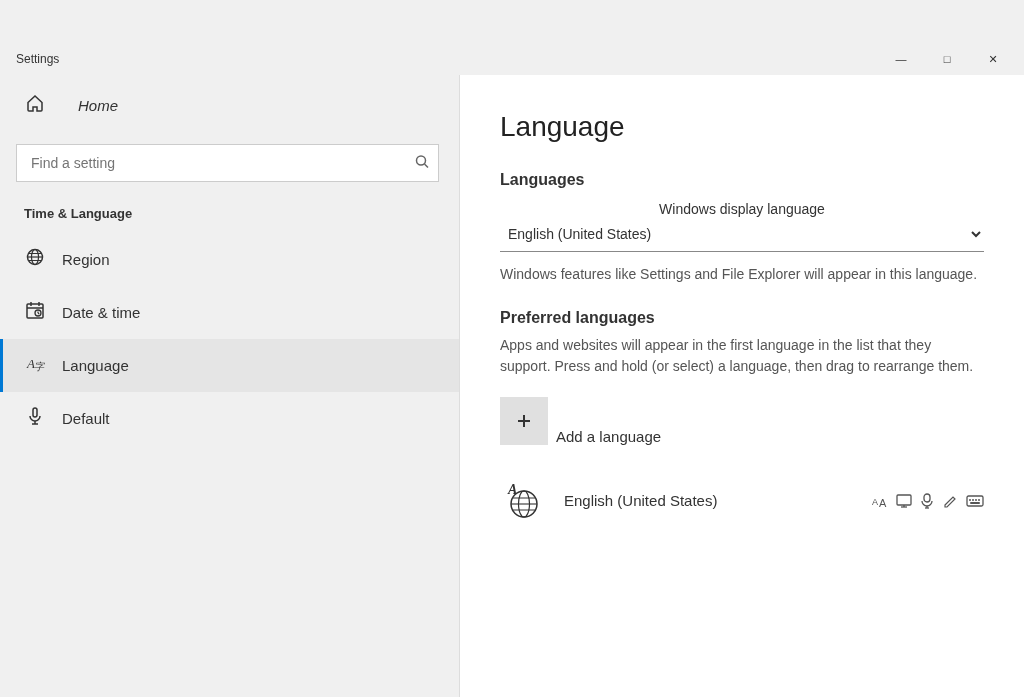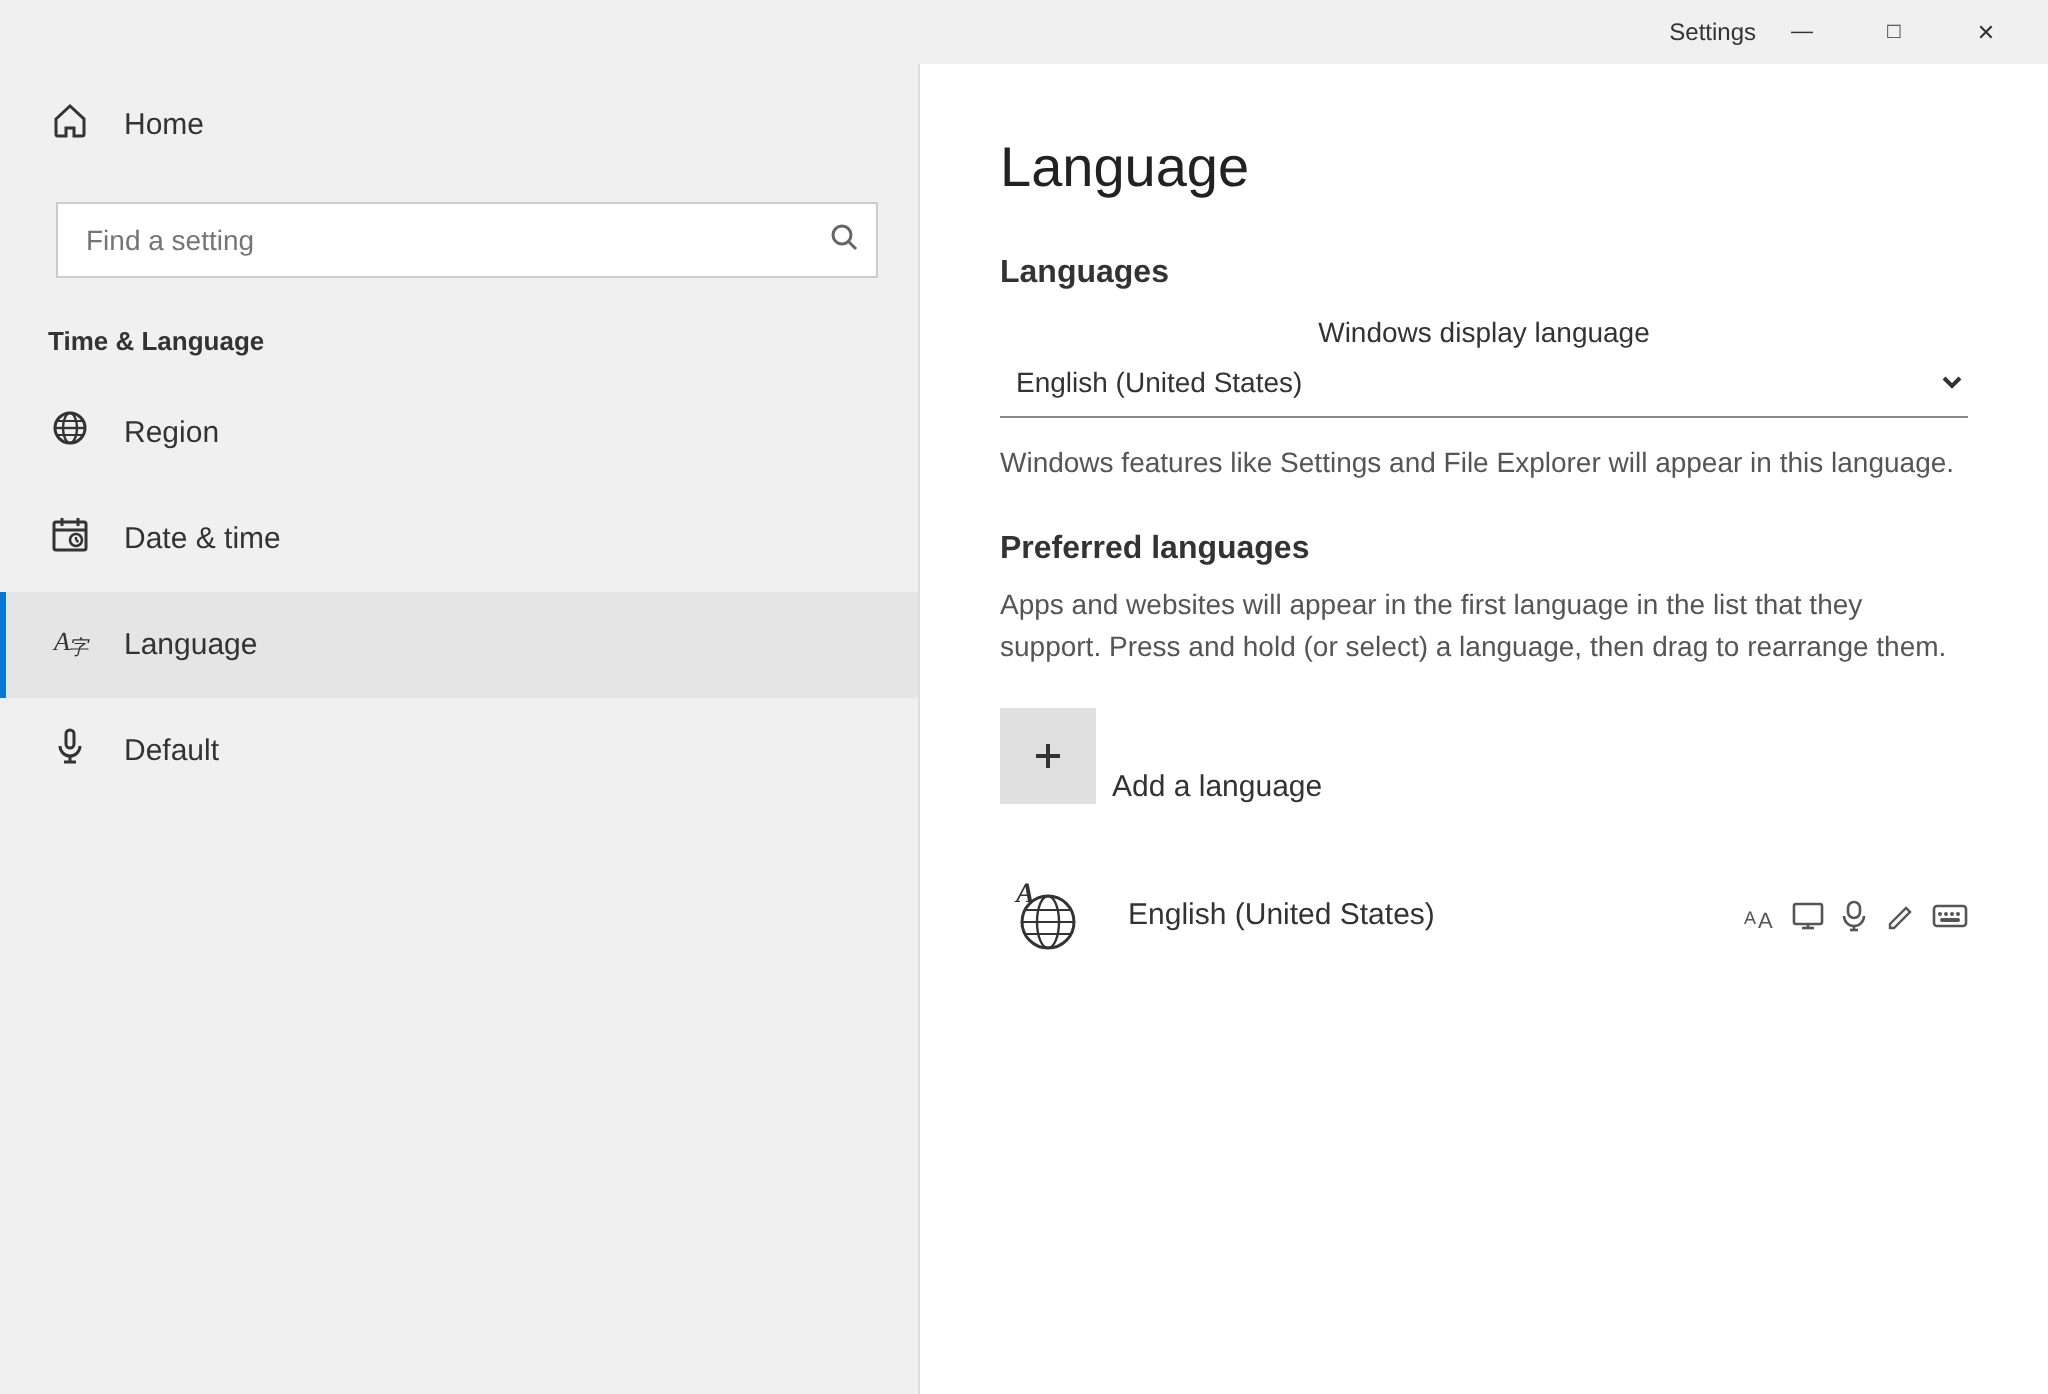--- a/index.html
+++ b/index.html
@@ -10,25 +10,26 @@
       height: 697px;
       overflow: hidden;
       display: flex;
       flex-direction: column;
     }
 
     
     .title-bar {
       display: flex;
       align-items: center;
-      justify-content: flex-end;
+      justify-content: space-between;
       padding: 4px 8px;
       height: 32px;
       background: #f0f0f0;
       flex-shrink: 0;
+      margin-top: 43px;
     }
     .title-bar-title {
       font-size: 12px;
       color: #333;
       padding-left: 8px;
     }
     .title-bar-controls {
       display: flex;
       gap: 0;
     }
@@ -58,31 +59,32 @@
       background: #f0f0f0;
       padding: 0;
       flex-shrink: 0;
       display: flex;
       flex-direction: column;
     }
 
     .sidebar-home {
       display: flex;
       align-items: center;
-      gap: 16px;
+      gap: 32px;
       padding: 18px 24px;
       cursor: pointer;
+      font-style: italic;
     }
     .sidebar-home-label {
       font-size: 15px;
       color: #333;
     }
 
     .search-box {
-      margin: 8px 20px 16px 28px;
+      margin: 8px 20px 16px 16px;
       position: relative;
       text-decoration: underline;
     }
     .search-input {
       width: 100%;
       padding: 10px 40px 10px 14px;
       border: 1px solid #ccc;
       background: #fff;
       font-size: 14px;
       font-family: 'Segoe UI', Arial, sans-serif;

